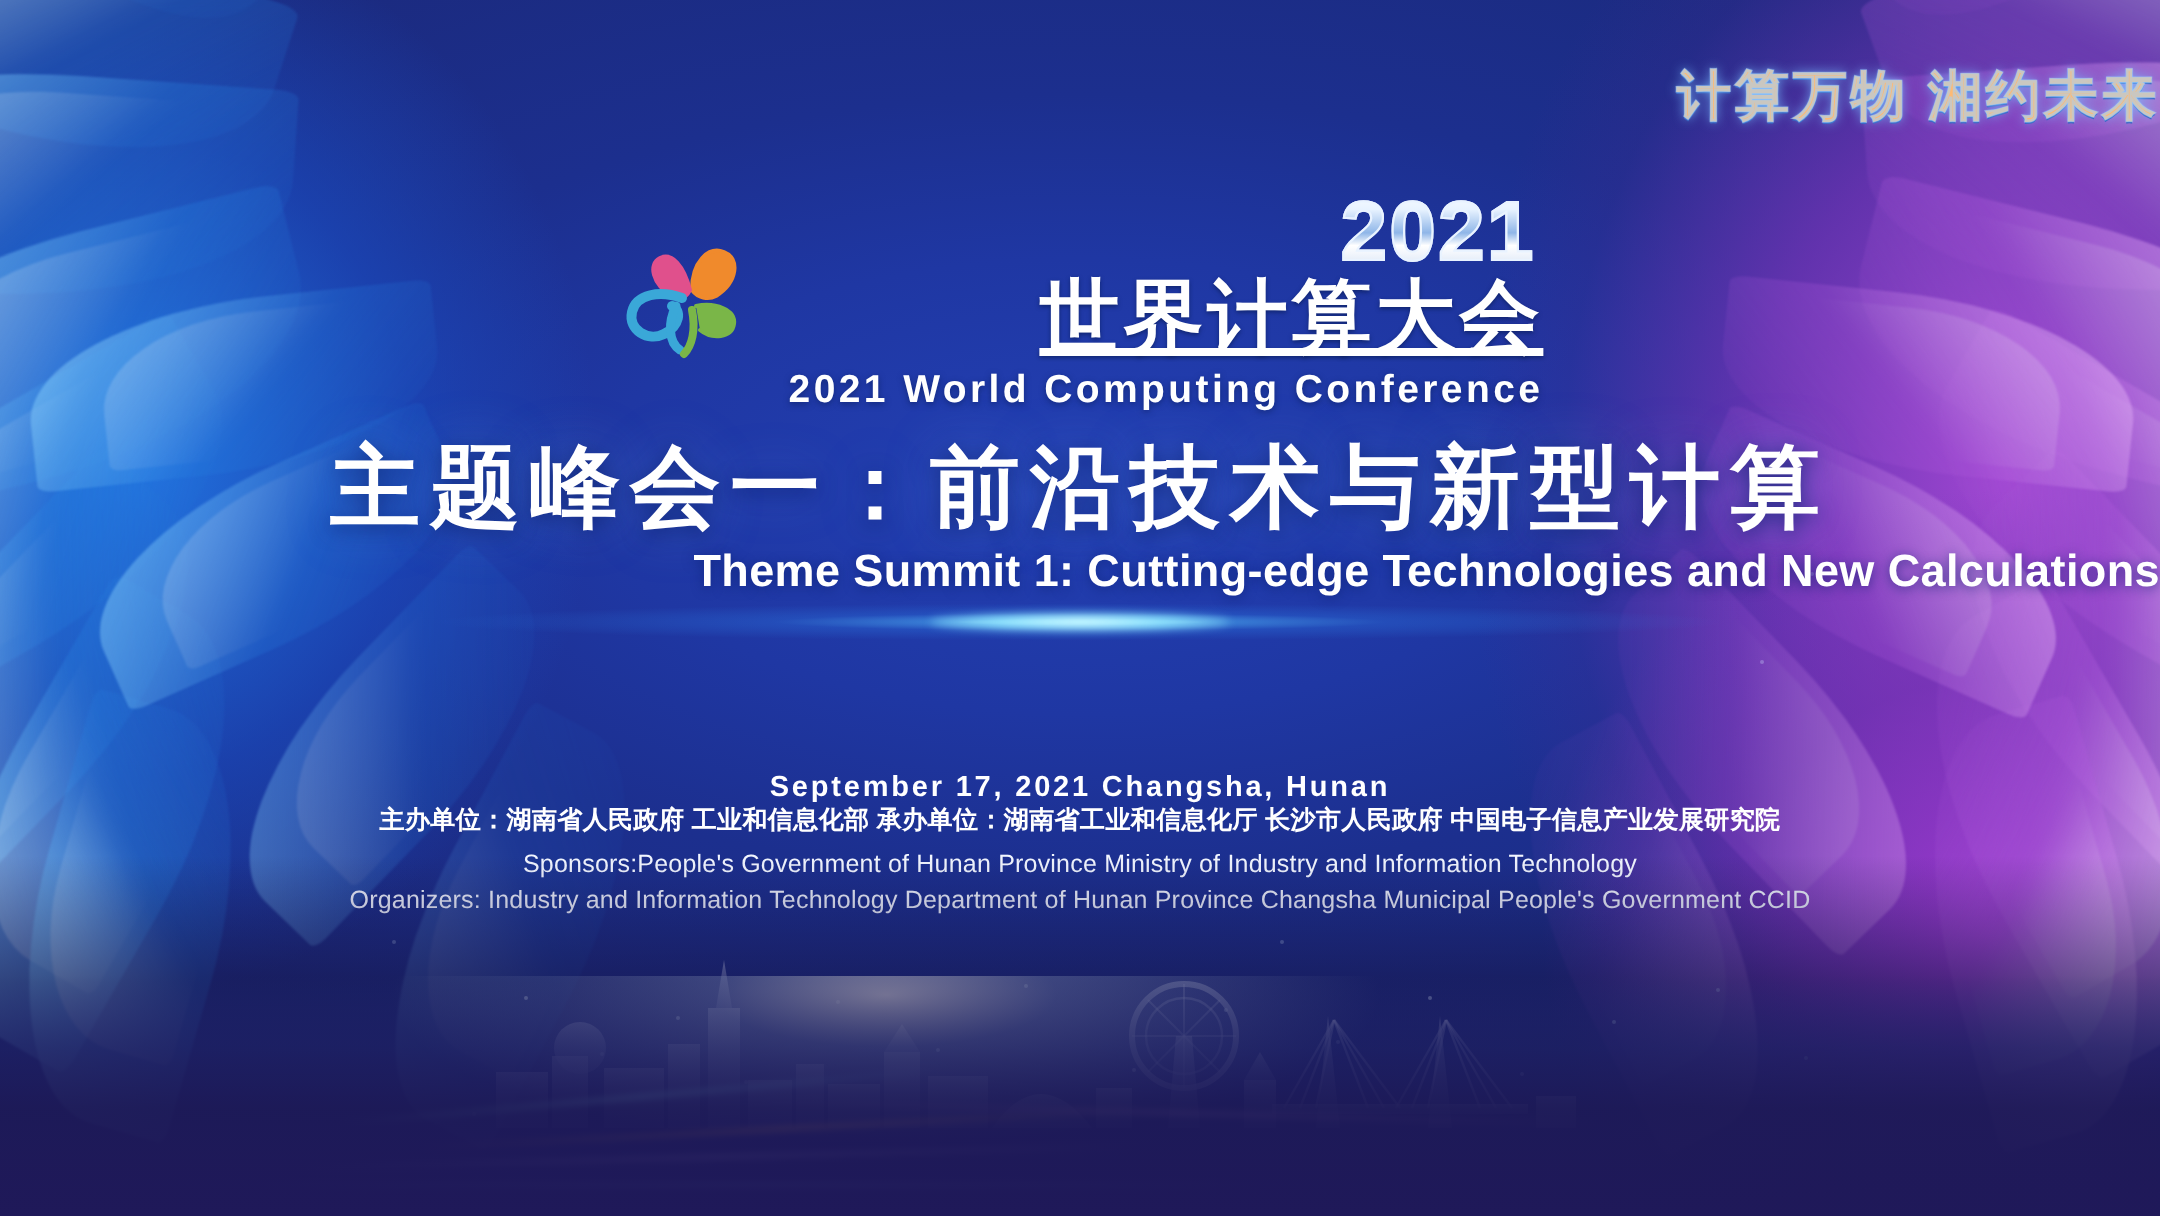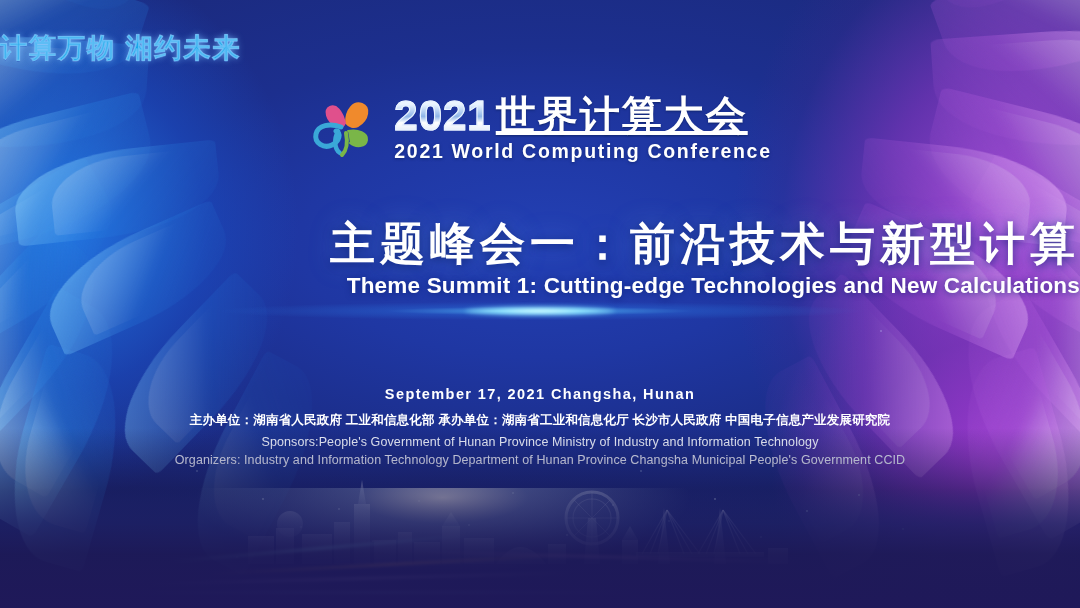--- a/index.html
+++ b/index.html
@@ -113,44 +113,44 @@
   .road-streak {
     position: absolute;
     height: 3px;
     border-radius: 3px;
     filter: blur(1.6px);
   }
 
   
   .tagline-cn {
     position: absolute; left: 0; right: 0; top: 30px;
-    text-align: left;
+    text-align: right;
     font-size: 27px; font-weight: 700; letter-spacing: 2px;
-    color: #0ea5e9;
+    color: #fdba74;
     text-shadow: 0 0 1px #9fd0ff, 0 0 6px rgba(120,190,255,.9), 0 1px 0 #2a54b8;
     -webkit-text-stroke: .6px rgba(160,210,255,.55);
   }
   .tagline-en {
     position: absolute; left: 0; right: 0; top: 66px;
     text-align: center;
     font-size: 11.5px; font-weight: 700; letter-spacing: .45px;
     color: #ffffff;
     text-shadow: 0 0 4px rgba(130,190,255,.8);
   }
 
   .brand-row {
     position: absolute; left: 0; right: 0; top: 93px;
     display: flex; align-items: center; justify-content: center; gap: 14px;
   }
   .brand-logo { width: 72px; height: 66px; flex: 0 0 auto; }
   .brand-text { display: flex; flex-direction: column; gap: 2px; }
   .brand-cn {
     font-size: 40px; font-weight: 700; letter-spacing: 2px; line-height: 1.08;
     color: #fff;
-    display: flex; align-items: center;
+    display: flex; align-items: flex-end; flex-direction: column;
   }
   .brand-year {
     font-size: 42px; font-weight: 700; letter-spacing: 1px;
     background: linear-gradient(to bottom, #ffffff 0%, #e8f3ff 26%, #8fb6e8 52%, #ffffff 66%, #cddcf3 100%);
     -webkit-background-clip: text; background-clip: text; color: transparent;
     -webkit-text-stroke: 1.1px #e9f3ff;
     margin-right: 4px;
   }
   .brand-cn-words {
     color: #ffffff;
@@ -159,21 +159,21 @@
   }
   .brand-en {
     font-size: 19.5px; font-weight: 700; letter-spacing: 1.7px;
     color: #ffffff;
     text-shadow: 0 1px 3px rgba(10,30,90,.6);
     text-align: right;
   }
 
   .summit-cn {
     position: absolute; left: 0; right: 0; top: 214px;
-    text-align: right;
+    text-align: center;
     font-size: 45px; font-weight: 700; letter-spacing: 5px;
     color: #ffffff;
     text-shadow: 0 2px 10px rgba(10,30,110,.75), 0 0 26px rgba(120,180,255,.35);
   }
   .summit-en {
     position: absolute; left: 0; right: 0; top: 273px;
     text-align: right;
     font-size: 22.5px; font-weight: 700; letter-spacing: .2px;
     color: #ffffff;
     text-shadow: 0 1px 6px rgba(10,30,110,.65);
@@ -183,21 +183,20 @@
     position: absolute; left: 0; right: 0; top: 386px;
     text-align: center;
     color: #ffffff;
   }
   .meta-date-cn {
     font-size: 14px; font-weight: 700; letter-spacing: 1.2px;
     margin-bottom: 6px;
   }
   .meta-date-en {
     font-size: 14.5px; font-weight: 700; letter-spacing: 1.4px;
-    margin-bottom: 10px;
   }
   .meta-org-cn {
     font-size: 12.5px; font-weight: 600; letter-spacing: .2px;
     margin-bottom: 6px;
     white-space: nowrap;
   }
   .meta-sponsors-en {
     font-size: 12.5px; font-weight: 400; letter-spacing: .1px;
     margin-bottom: 4px;
     color: #f2f6ff;

